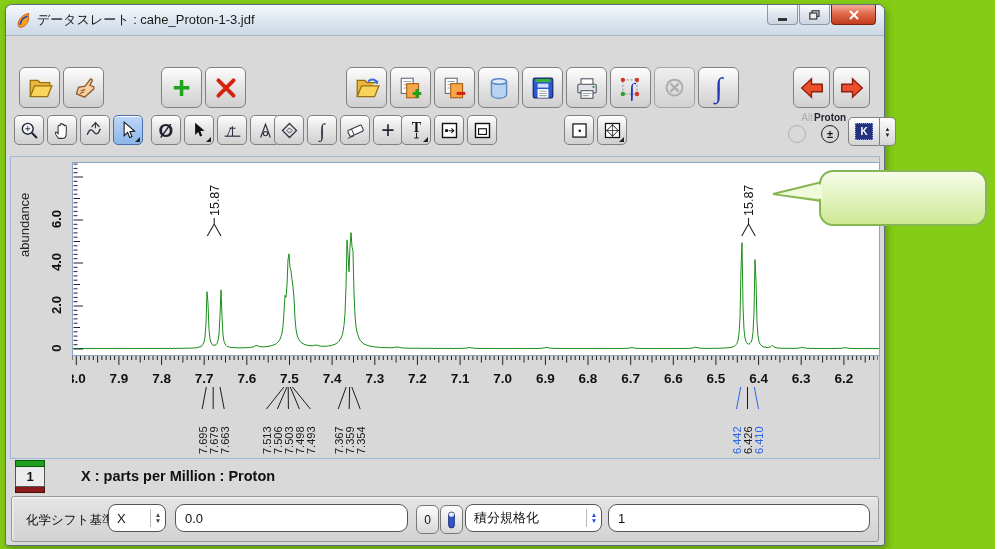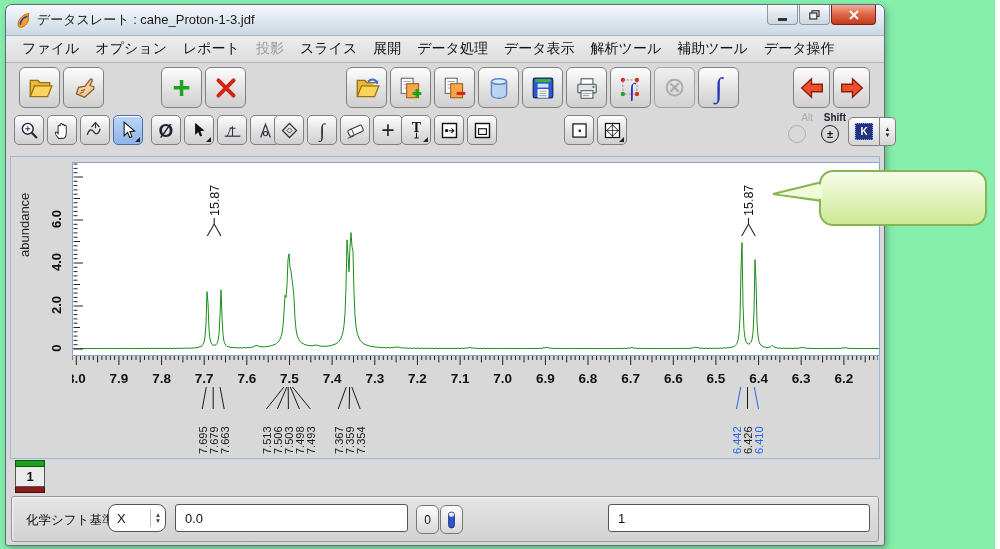--- a/index.html
+++ b/index.html
@@ -1,16 +1,16 @@
 <!DOCTYPE html>
 <html><head>
 <meta charset="utf-8">
 <style>
   html,body{margin:0;padding:0;background:#fff;}
-  .page{position:relative;width:995px;height:549px;background:#86efac;overflow:hidden;
+  .page{position:relative;width:995px;height:549px;background:#84cc16;overflow:hidden;
         font-family:"Liberation Sans",sans-serif;color:#111;}
   
   .window{position:absolute;left:5px;top:4px;width:878px;height:540px;
           background:#d9d9d9;border:1px solid #5f6e7d;border-radius:7px 7px 3px 3px;
           box-shadow:2px 3px 7px rgba(0,0,0,.28);}
   .titlebar{position:absolute;left:0;top:0;width:100%;height:30px;border-radius:6px 6px 0 0;
             background:linear-gradient(#f6f9fc,#dde6ef 55%,#ccd8e5);border-bottom:1px solid #a9b7c5;
             display:flex;align-items:center;}
   .appicon{margin:0 6px 0 8px;display:flex;}
   .title{font-size:13px;color:#1a1a1a;}
@@ -66,21 +66,21 @@
   .axisinfo{margin-left:36px;font-size:14.5px;font-weight:bold;color:#111;}
   
   .bottombar{position:absolute;left:5px;top:491px;width:866px;height:44px;background:linear-gradient(#e4e4e4,#d2d2d2);
              border:1px solid #979797;border-radius:3px;box-shadow:inset 1px 1px 2px rgba(255,255,255,.8);}
   .blabel{position:absolute;left:14px;top:15px;font-size:12.5px;}
   .combo{position:absolute;top:7px;height:28px;background:#fff;border:1.6px solid #555;border-radius:8px;
          display:flex;align-items:center;box-sizing:border-box;font-size:13px;}
   .combo .val{flex:1;padding-left:8px;}
   .spin{width:14px;display:flex;flex-direction:column;align-items:center;font-size:6.5px;line-height:6.5px;color:#444;border-left:1px solid #bbb;height:70%;justify-content:center;}
   .spin.blue{color:#2244ee;}
-  .binput{position:absolute;top:7px;height:28px;background:#fff;border:1.6px solid #555;border-radius:3px;
+  .binput{position:absolute;top:7px;height:28px;background:#fff;border:1.6px solid #555;border-radius:9px;
           font-size:13px;display:flex;align-items:center;padding-left:9px;box-sizing:border-box;}
   .sbtn{position:absolute;top:8px;width:21px;height:27px;border:1px solid #777;border-radius:6px;
         background:linear-gradient(#fdfdfd,#d8d8d8);display:flex;align-items:center;justify-content:center;font-size:12px;}
   
   .callout{position:absolute;left:770px;top:168px;width:220px;height:64px;z-index:40;}
   .callout-text{position:absolute;left:58px;top:14px;width:156px;text-align:center;font-size:23px;color:#111;}
   .callout-text i{font-family:"Liberation Serif",serif;}
 </style>
 </head>
 <body>
@@ -107,33 +107,20 @@
             </svg>
       </span>
       <span class="wbtn close">
         <svg width="12" height="10" viewBox="0 0 12 10">
               <path d="M2 1l8 8M10 1l-8 8" stroke="#fff" stroke-width="2"></path>
             </svg>
       </span>
     </span>
   </div>
 
-  <div class="menubar">
-    <span class="mitem">ファイル</span>
-    <span class="mitem">オプション</span>
-    <span class="mitem">レポート</span>
-    <span class="mitem disabled">投影</span>
-    <span class="mitem">スライス</span>
-    <span class="mitem">展開</span>
-    <span class="mitem">データ処理</span>
-    <span class="mitem">データ表示</span>
-    <span class="mitem">解析ツール</span>
-    <span class="mitem">補助ツール</span>
-    <span class="mitem">データ操作</span>
-  </div>
 
   <div class="toolbar tb1">
     <div class="g" style="left:13px;top:4px;">
       <span class="tbtn b1">
         <svg class="ic" viewBox="0 0 24 24">
               <path d="M3 20V5h7l2 2h9v4" fill="#e8b93e" stroke="#9a7010" stroke-width="1.2"></path>
               <path d="M3 20l4-10h16l-4 10z" fill="#f8d45c" stroke="#9a7010" stroke-width="1.2"></path>
             </svg>
       </span>
       <span class="tbtn b1">
@@ -340,21 +327,21 @@
               <path d="M12 5.5l6.5 6.5-6.5 6.5L5.5 12z" fill="none" stroke="#111" stroke-width="1.1"></path>
               <path d="M12 4v16M4 12h16" stroke="#111" stroke-width="0.8"></path>
             </svg>
       </span>
     </div>
     <div class="modwidget" style="left:775px;top:3px;">
       <span class="modlabel" style="color:#adadad;">Alt</span>
       <span class="modcircle" style="border:1.6px solid #b0b0b0;"></span>
     </div>
     <div class="modwidget" style="left:808px;top:3px;">
-      <span class="modlabel" style="color:#223;font-weight:bold;">Shift</span>
+      <span class="modlabel" style="color:#223;font-weight:bold;">Proton</span>
       <span class="modcircle" style="border:1.6px solid #222;color:#111;">±</span>
     </div>
     <div class="kwrap" style="left:842px;top:7px;">
       <span class="kbtn">
             <span class="kchip">K</span>
           </span>
       <span class="kspin">
             <span>▲</span>
             <span>▼</span>
           </span>
@@ -664,38 +651,46 @@
           <text x="691.0" y="67" transform="rotate(-90 691.0 67)" font-size="11" fill="#2a66e8" font-family="Liberation Sans,sans-serif">6.410</text>
         </svg>
   </div>
 
   <div class="statusrow">
     <div class="layerwidget">
       <div class="layerbar-top"></div>
       <div class="layerbox">1</div>
       <div class="layerbar-bot"></div>
     </div>
+    <span class="axisinfo">X : parts per Million : Proton</span>
   </div>
 
   <div class="bottombar">
     <span class="blabel">化学シフト基準</span>
     <span class="combo" style="left:96px;width:58px;">
       <span class="val">X</span>
       <span class="spin">
             <span>▲</span>
             <span>▼</span>
           </span>
     </span>
     <span class="binput" style="left:163px;width:233px;">0.0</span>
     <span class="sbtn" style="left:404px;">0</span>
     <span class="sbtn" style="left:428px;">
       <svg width="13" height="20" viewBox="0 0 14 20">
             <rect x="4" y="1.5" width="6" height="17" rx="2.8" fill="#2f55cf" stroke="#13246e"></rect>
             <rect x="4.3" y="1.8" width="5.4" height="4.6" rx="2" fill="#e8eefc"></rect>
           </svg>
+    </span>
+    <span class="combo" style="left:453px;width:137px;">
+      <span class="val">積分規格化</span>
+      <span class="spin blue">
+            <span>▲</span>
+            <span>▼</span>
+          </span>
     </span>
     <span class="binput" style="left:596px;width:262px;">1</span>
   </div>
 
 </div>
 
 <div class="callout">
   <svg width="220" height="64">
     <defs>
       <linearGradient id="cg" x1="0" y1="0" x2="0" y2="1">

